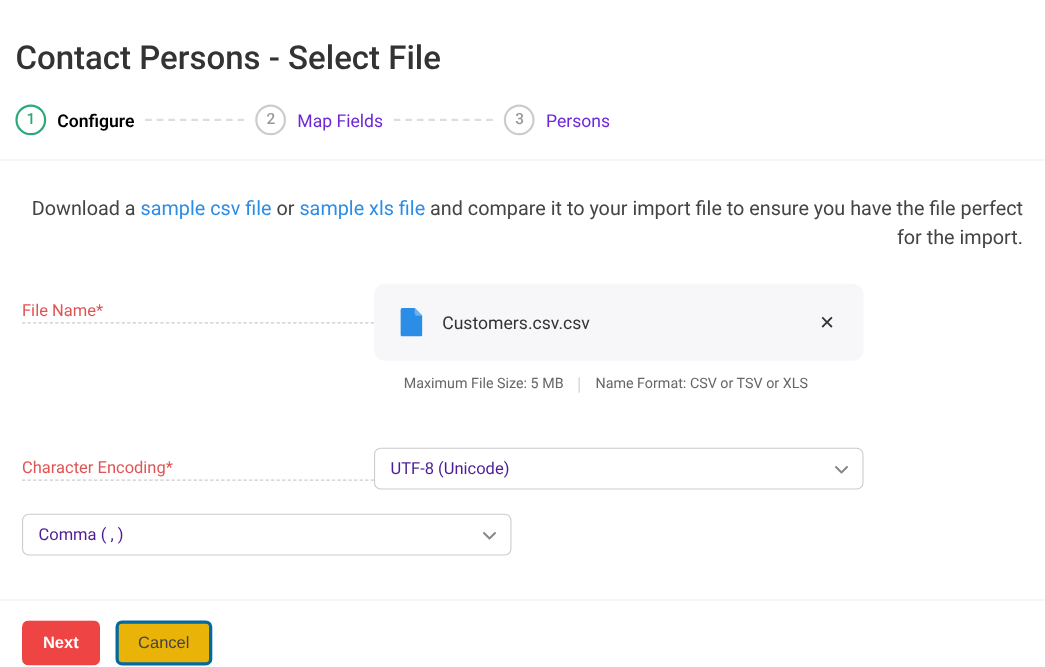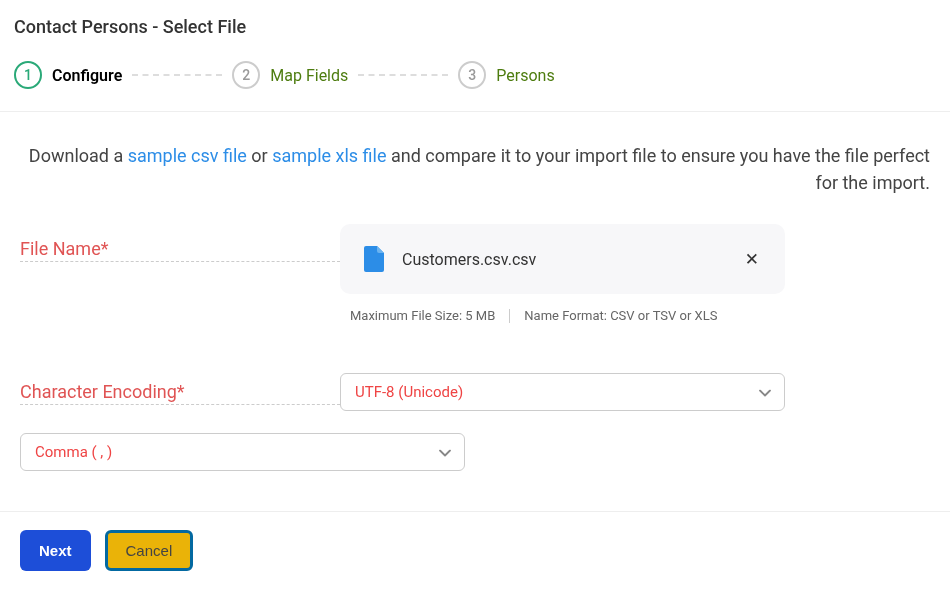--- a/index.html
+++ b/index.html
@@ -4,97 +4,97 @@
   <style>
     * { box-sizing: border-box; margin: 0; padding: 0; }
     body {
       font-family: -apple-system, BlinkMacSystemFont, "Segoe UI", Roboto, Helvetica, Arial, sans-serif;
       color: #333;
       background: #fff;
       width: 950px;
       height: 606px;
     }
     .page-title {
-      font-size: 18px;
+      font-size: 30px;
       font-weight: 500;
       color: #333;
-      padding: 16px 14px 18px;
+      padding: 36px 14px 18px;
     }
     .stepper {
       display: flex;
       align-items: center;
       padding: 6px 14px 22px;
       gap: 10px;
     }
     .step { display: flex; align-items: center; gap: 10px; }
     .step-circle {
       width: 28px; height: 28px;
       border-radius: 50%;
       display: flex; align-items: center; justify-content: center;
       font-size: 14px; font-weight: 500;
       border: 2px solid #ccc;
       color: #999;
       background: #fff;
     }
     .step-circle.active { border-color: #2aa978; color: #2aa978; }
-    .step-label { font-size: 16px; color: #4d7c0f; }
+    .step-label { font-size: 16px; color: #6d28d9; }
     .step-label.active { color: #000000; font-weight: 600; }
     .step-connector {
       width: 90px; height: 2px;
       border-top: 2px dashed #ddd;
     }
     .divider { border-top: 1px solid #eee; }
     .content { padding: 30px 20px 0; }
     .intro { font-size: 18px; color: #444; line-height: 1.5; text-align: right; }
     .intro a { color: #2c8de7; text-decoration: none; }
     .form-row {
       display: flex;
       align-items: flex-start;
       margin-top: 28px;
     }
     .form-row.encoding { margin-top: 50px; }
     .form-row.delim { margin-top: 22px; }
     .form-label {
       width: 320px;
       color: #e05454;
-      font-size: 18px;
+      font-size: 15px;
       border-bottom: 1px dashed #ccc;
       display: inline-block;
       padding-bottom: 2px;
     }
     .form-label-wrap { width: 320px; padding-top: 14px; }
     .file-box {
       display: flex; align-items: center;
       background: #f7f7f9;
       border-radius: 10px;
       padding: 22px 20px 22px 24px;
       width: 445px;
       justify-content: space-between;
     }
     .file-box-left { display: flex; align-items: center; gap: 18px; }
     .file-icon { display: inline-block; width: 20px; height: 26px; }
     .file-name { font-size: 16px; color: #333; }
     .close-icon { font-size: 17px; color: #333; font-weight: 400; cursor: pointer; padding: 0 6px; }
     .file-meta {
-      margin-top: 14px; margin-left: 10px;
+      margin-top: 14px; margin-left: 27px;
       font-size: 13px; color: #666;
       display: flex; align-items: center; gap: 14px;
     }
     .file-meta-sep { width: 1px; height: 14px; background: #ccc; }
     .select-wrap {
       position: relative;
       width: 445px;
     }
     .select-control {
       width: 100%;
       border: 1px solid #ccc;
       border-radius: 6px;
       padding: 9px 36px 9px 14px;
       font-size: 15px;
-      color: #ef4444;
+      color: #4c1d95;
       background: #fff;
       cursor: pointer;
       display: flex;
       align-items: center;
     }
     .chevron {
       position: absolute;
       right: 14px;
       top: 50%;
       transform: translateY(-50%);
@@ -102,21 +102,21 @@
     }
     .footer-divider { border-top: 1px solid #eee; margin: 40px 0 18px; }
     .buttons { display: flex; gap: 14px; padding: 0 20px 16px; }
     .btn {
       font-size: 15px;
       padding: 9px 18px;
       border-radius: 6px;
       cursor: pointer;
       border: 1px solid transparent;
     }
-    .btn-primary { background: #1d4ed8; color: #fff; font-weight: 600; }
+    .btn-primary { background: #ef4444; color: #fff; font-weight: 600; }
     .btn-secondary { background: #eab308; color: #444; border: 3px solid #0369a1; }
   </style>
 </head>
 <body>
 
 <h1 class="page-title">Contact Persons - Select File</h1>
 
 <div class="stepper">
   <div class="step">
     <div class="step-circle active">1</div>

